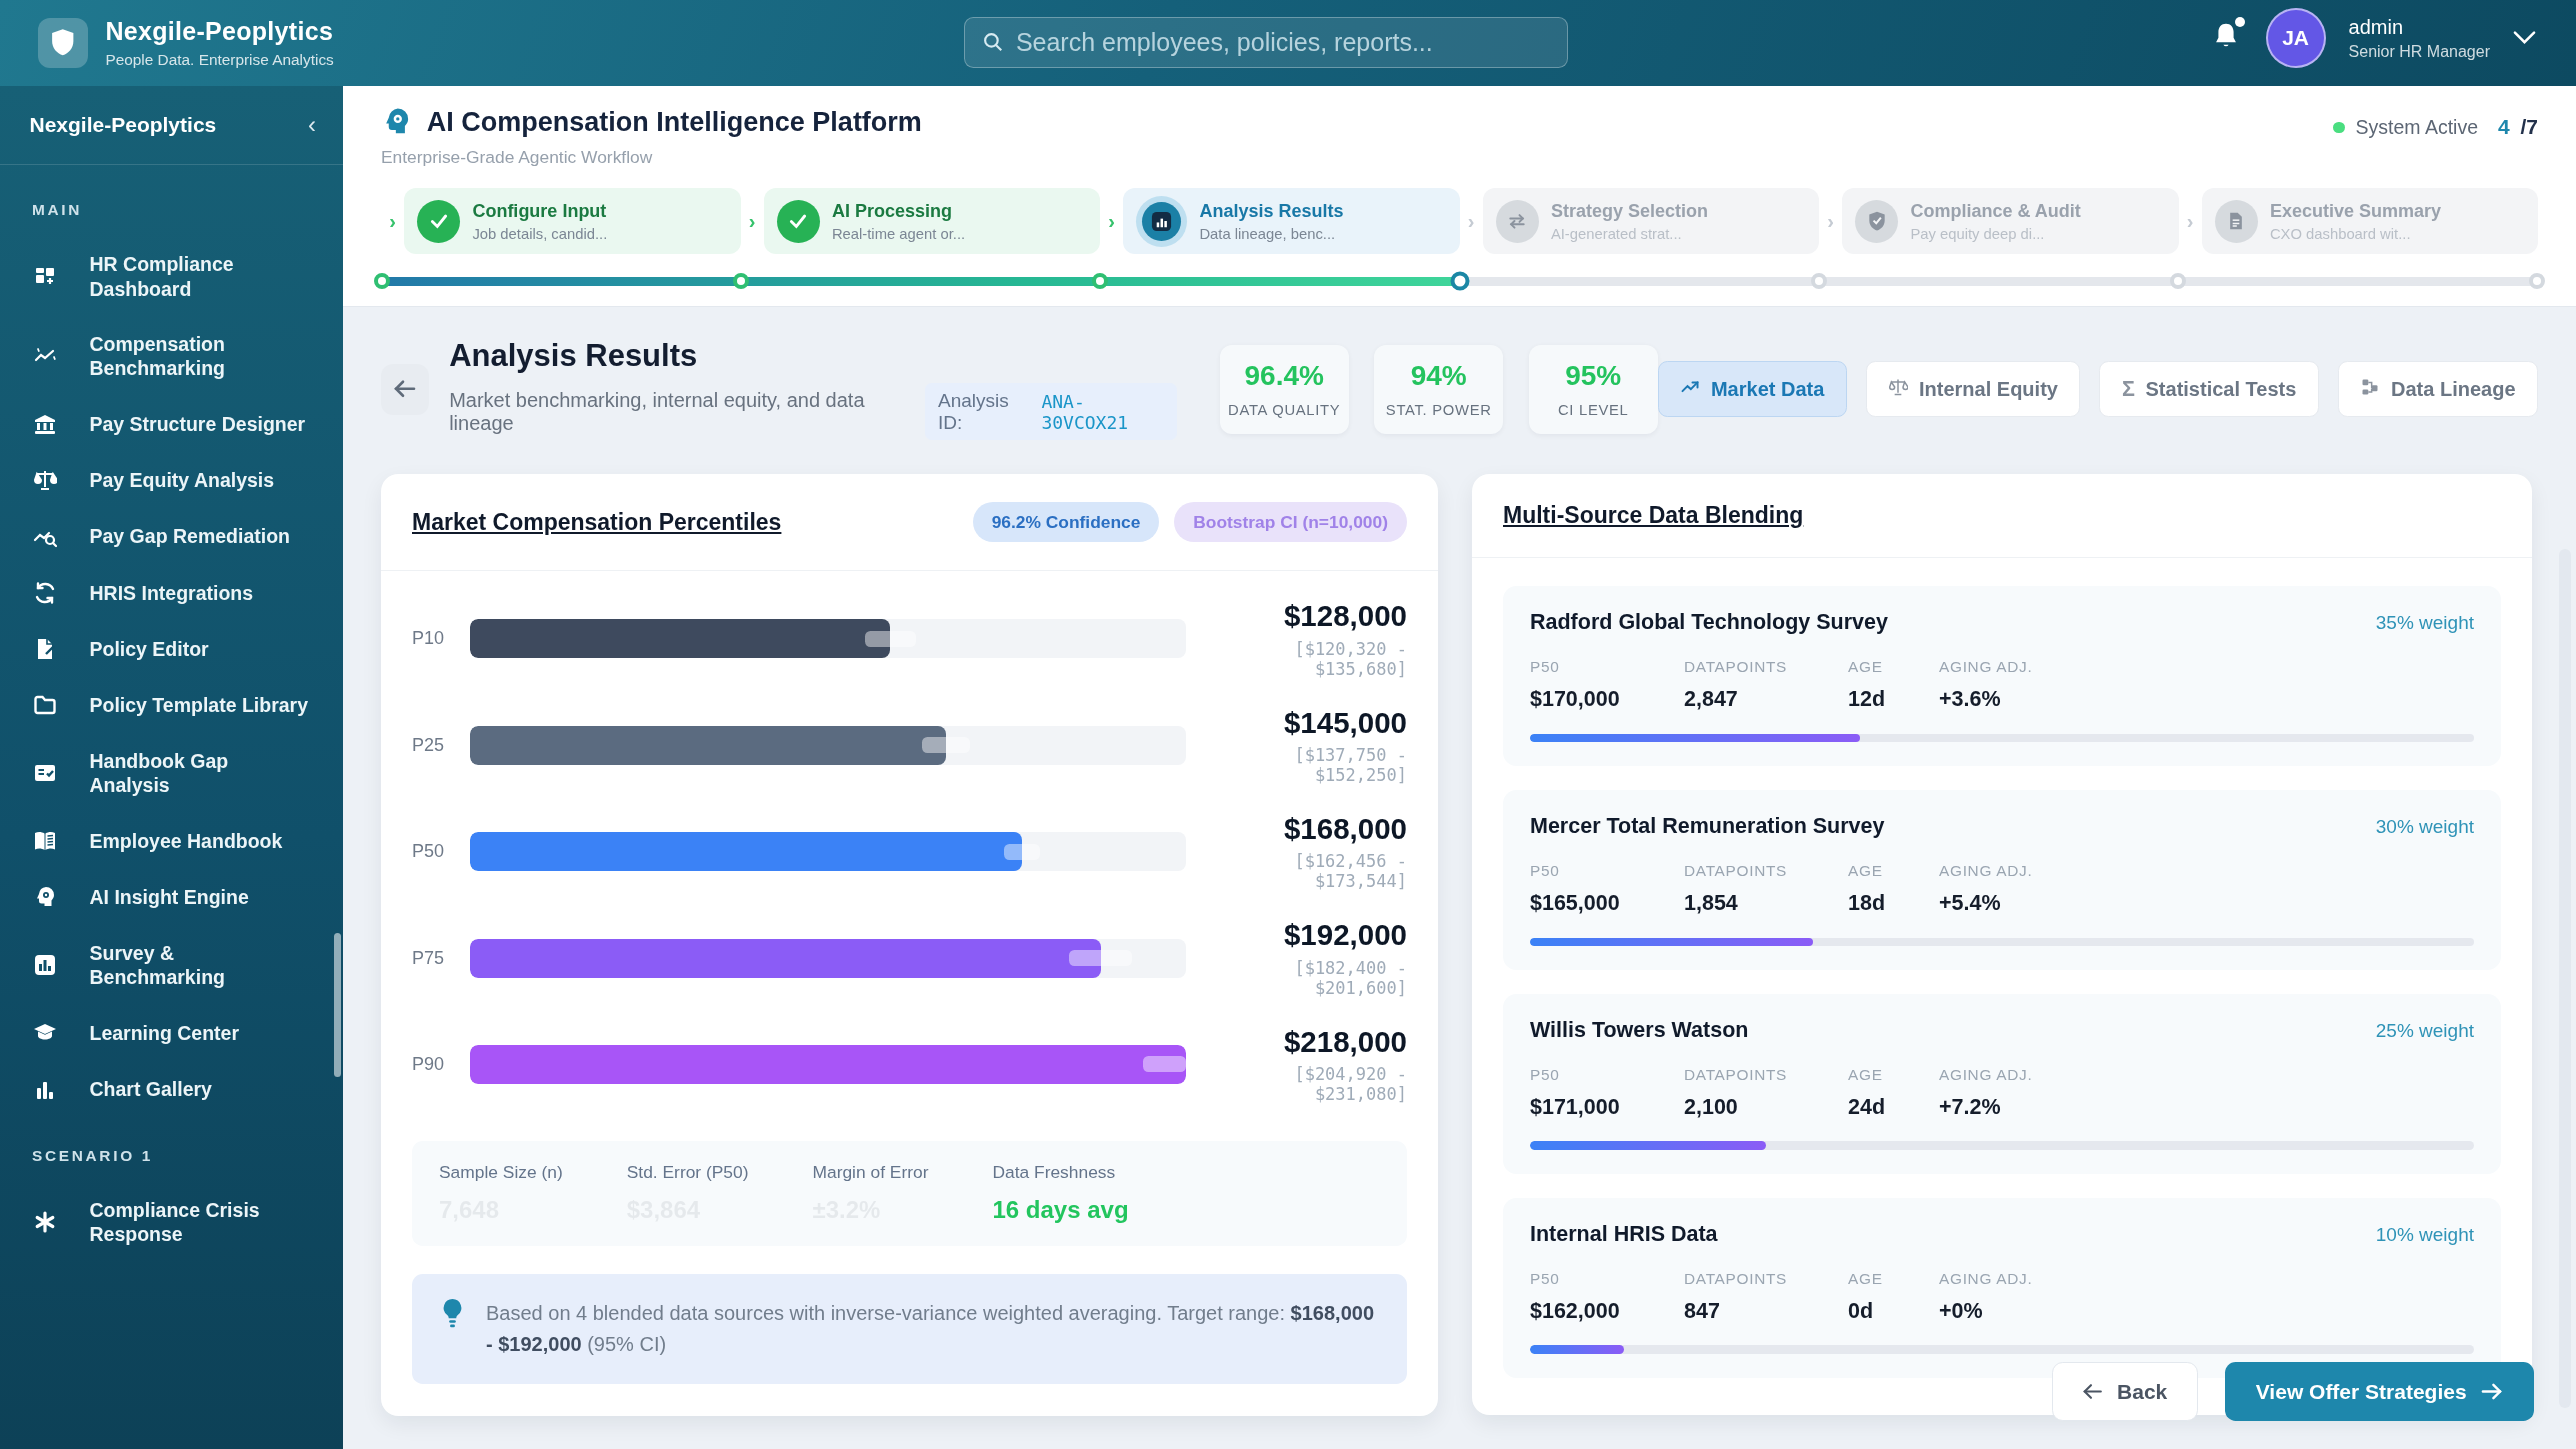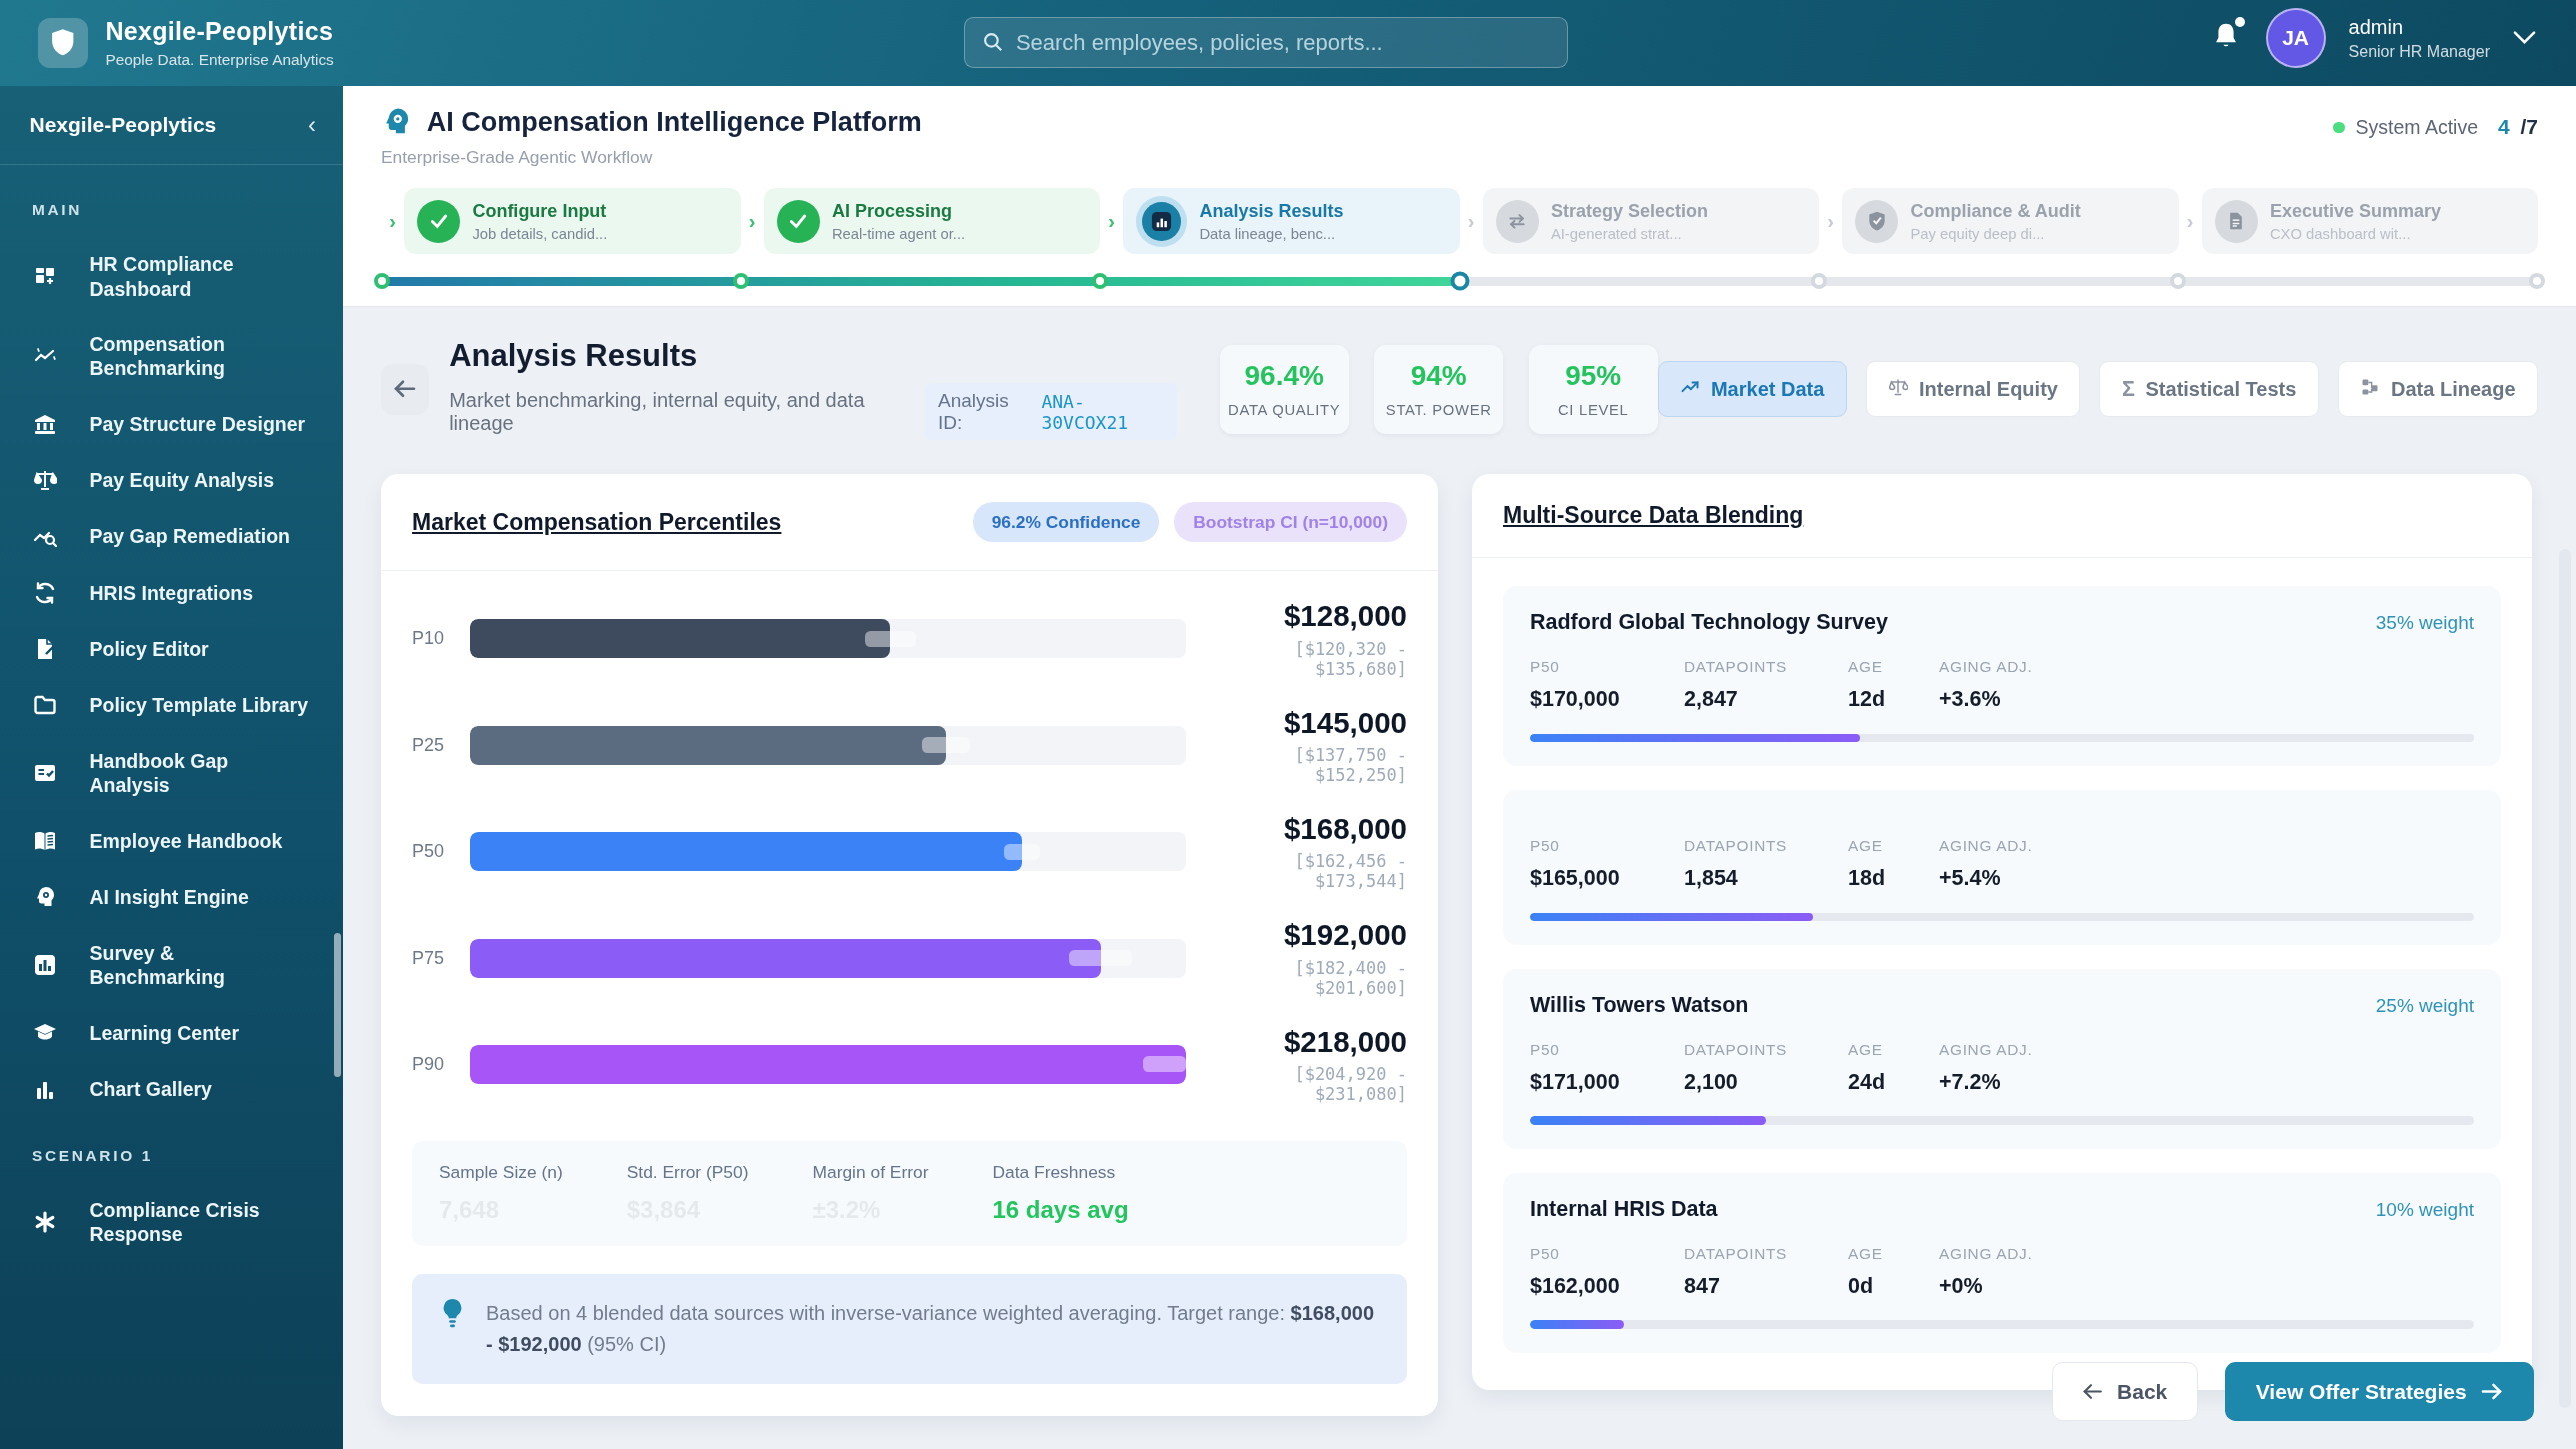--- a/index.html
+++ b/index.html
@@ -21,21 +21,21 @@
     display:flex; align-items:center; justify-content:center; }
   .brand-title { font-size:25px; font-weight:bold; color:#fff; letter-spacing:0.3px; }
   .brand-sub { font-size:15.4px; color:rgba(255,255,255,.82); margin-top:5.4px; }
   .search {
     position:absolute; left:964px; top:17.4px; width:604px; height:51px;
     background:rgba(255,255,255,.10); border:1.3px solid rgba(255,255,255,.30);
     border-radius:9.4px; display:flex; align-items:center; padding:0 17.4px; gap:12px;
   }
   .search input {
     background:transparent; border:none; outline:none; width:100%;
-    font-size:22px; color:#eaf6fa; font-family:inherit;
+    font-size:25px; color:#eaf6fa; font-family:inherit;
   }
   .search input::placeholder { color:rgba(222,240,246,.78); }
   .top-right { position:absolute; right:40px; top:0; height:76px; display:flex; align-items:center; gap:23px; }
   .bell-wrap { position:relative; width:31px; height:34px; }
   .bell-dot { position:absolute; right:-2.7px; top:-4px; width:10px; height:10px; border-radius:50%; background:#fff; }
   .avatar { width:60px; height:60px; border-radius:50%; background:#6357e6; border:2.7px solid rgba(255,255,255,.55);
     display:flex; align-items:center; justify-content:center; font-size:21px; font-weight:bold; color:#fff; }
   .user-name { font-size:20px; font-weight:normal; color:#fff; }
   .user-role { font-size:16px; color:rgba(255,255,255,.80); margin-top:4px; }
 
@@ -719,20 +719,24 @@
                 <div class="src-cl">AGING ADJ.</div>
                 <div class="src-cv">+3.6%</div>
               </div>
           </div>
           <div class="src-bar">
               <span class="src-fill" style="width: 35%;"></span>
             </div>
         </div>
 
         <div class="src-card">
+          <div class="src-row1">
+            <span class="src-name">Mercer Total Remuneration Survey</span>
+            <span class="src-weight">30% weight</span>
+          </div>
           <div class="src-grid">
             <div class="src-col c1">
                 <div class="src-cl">P50</div>
                 <div class="src-cv">$165,000</div>
               </div>
             <div class="src-col c2">
                 <div class="src-cl">DATAPOINTS</div>
                 <div class="src-cv">1,854</div>
               </div>
             <div class="src-col c3">

